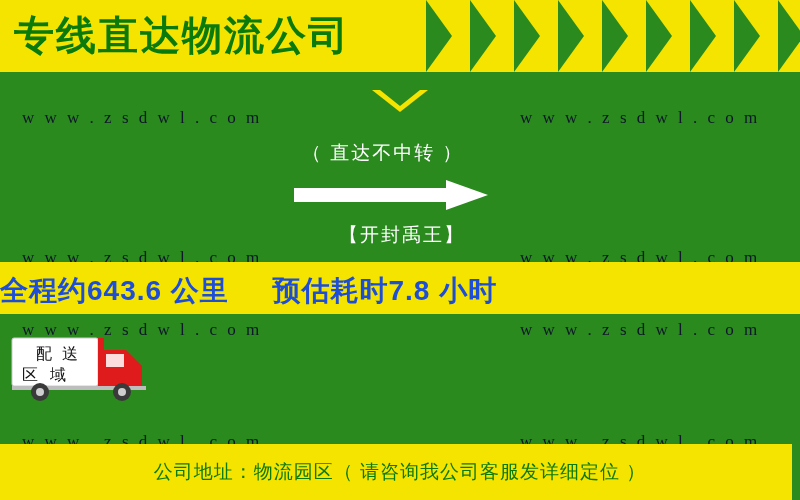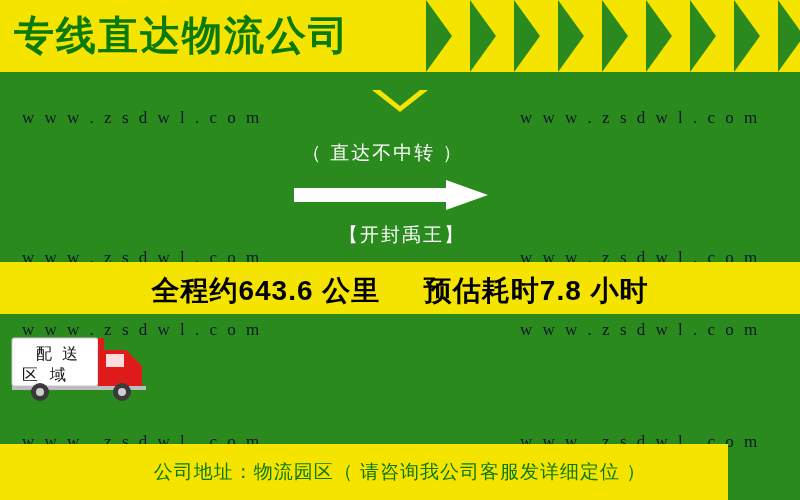--- a/index.html
+++ b/index.html
@@ -130,24 +130,24 @@
   #dist-bar {
     position: absolute;
     left: 0; top: 262px;
     width: 800px; height: 52px;
     background: #f5e400;
   }
   #dist-text {
     position: absolute;
     left: 0; top: 10px;
     width: 800px;
-    text-align: center;
+    text-align: left;
     font-size: 28px;
     font-weight: bold;
-    color: #000000;
+    color: #1d4ed8;
     letter-spacing: 1px;
     white-space: nowrap;
   }
   .dist-gap { display: inline-block; width: 26px; }
   #truck {
     position: absolute;
     left: 10px; top: 332px;
     width: 160px; height: 72px;
   }
   #delivery-text {
@@ -156,21 +156,21 @@
     font-size: 17px;
     color: #ffffff;
     letter-spacing: 1px;
     white-space: nowrap;
   }
 
   
   #bottom-bar {
     position: absolute;
     left: 0; top: 444px;
-    width: 728px; height: 56px;
+    width: 792px; height: 56px;
     background: #f5e400;
   }
   #bottom-text {
     position: absolute;
     left: 0; top: 15px;
     width: 800px;
     text-align: center;
     font-size: 19px;
     color: #0a7a0a;
     letter-spacing: 1px;

